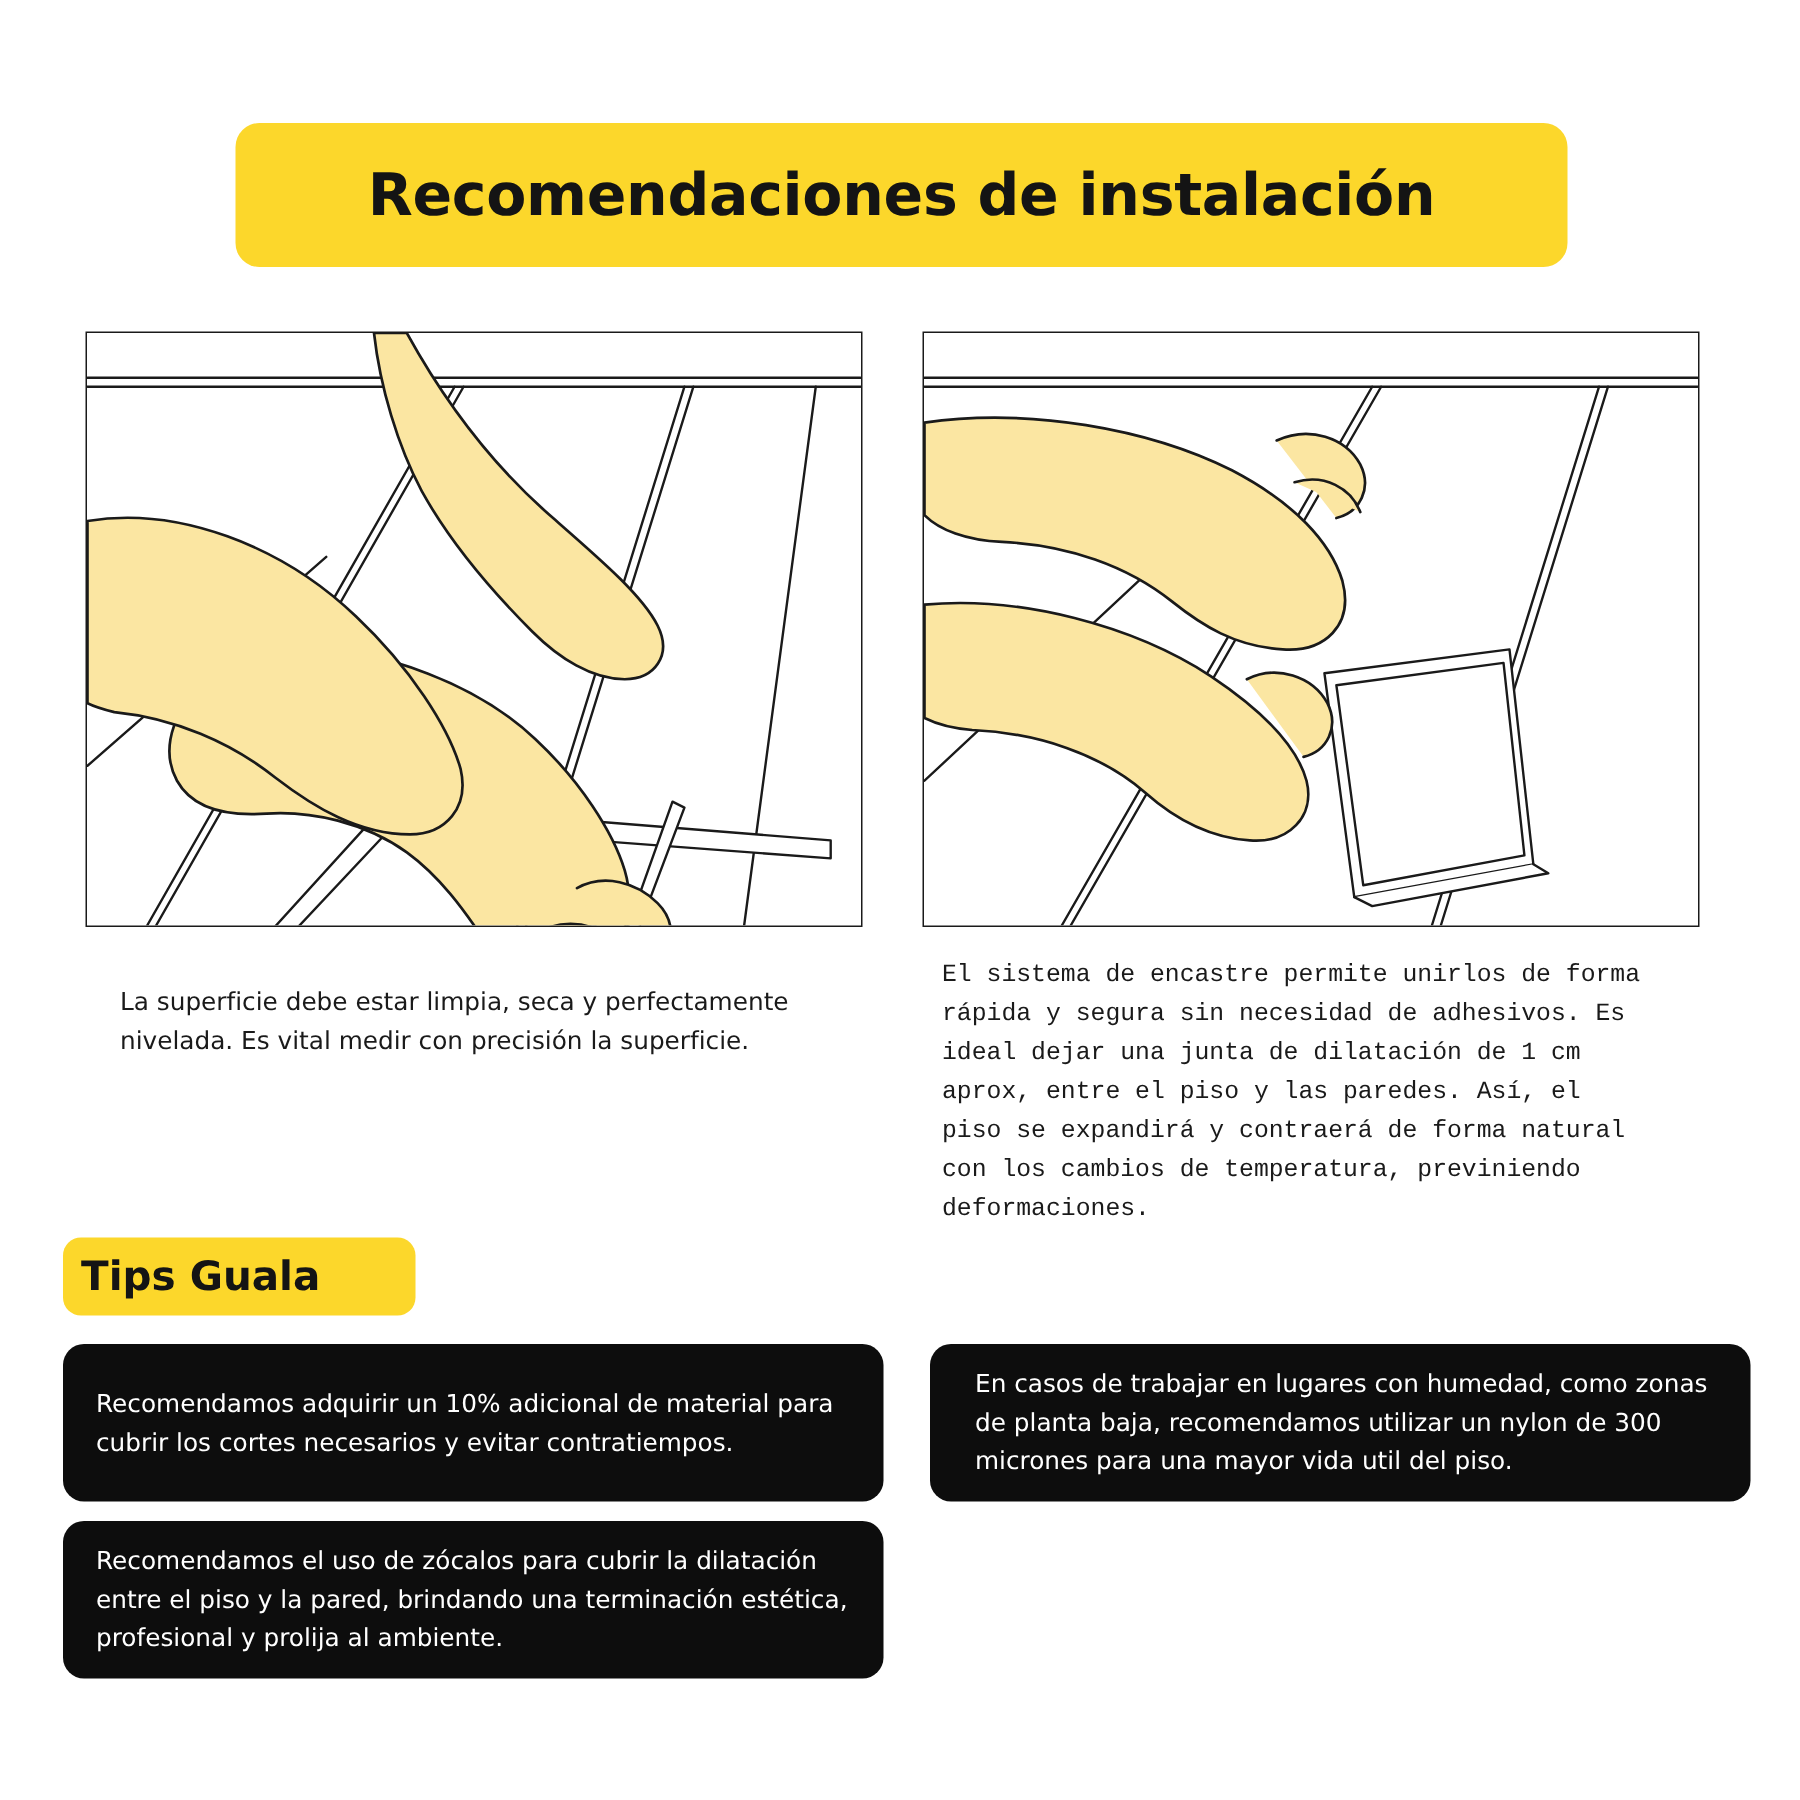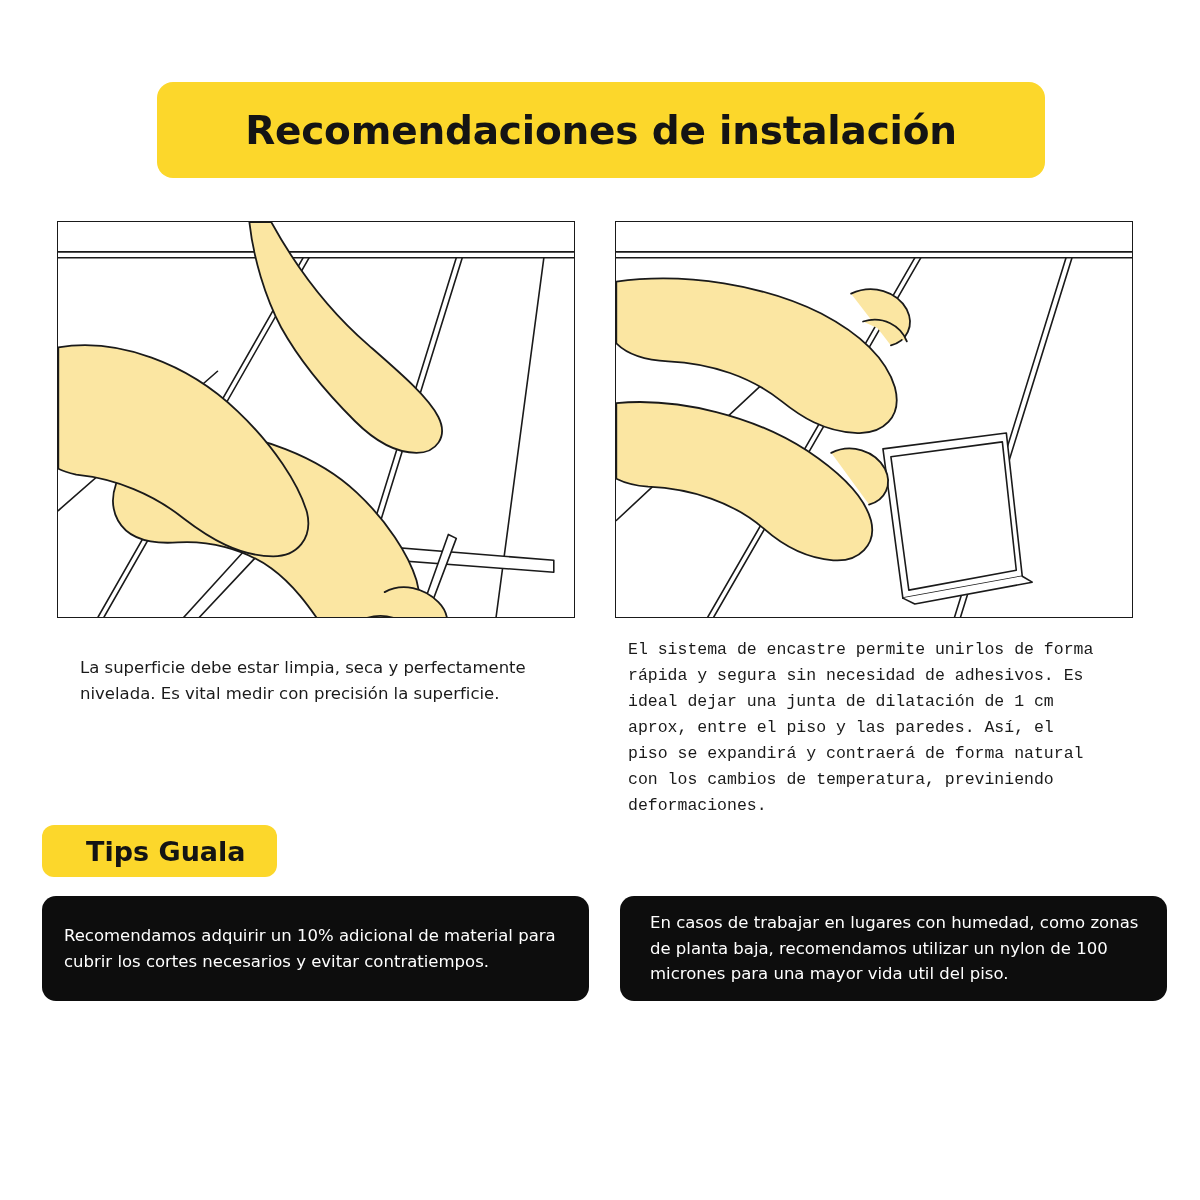--- a/index.html
+++ b/index.html
@@ -88,21 +88,21 @@
   .tips-badge {
     position: absolute;
     left: 42px;
     top: 825px;
     width: 235px;
     height: 52px;
     background: #FCD72B;
     border-radius: 12px;
     display: flex;
     align-items: center;
-    padding-left: 44px;
+    padding-left: 12px;
     box-sizing: border-box;
   }
   .tips-badge-label {
     font-size: 27px;
     font-weight: 700;
     color: #141414;
     line-height: 1;
   }
 
   
@@ -216,17 +216,20 @@
   <div class="caption caption-left">La superficie debe estar limpia, seca y perfectamente nivelada. Es vital medir con precisión la superficie.</div>
   <div class="caption caption-right">El sistema de encastre permite unirlos de forma rápida y segura sin necesidad de adhesivos. Es ideal dejar una junta de dilatación de 1 cm aprox, entre el piso y las paredes. Así, el piso se expandirá y contraerá de forma natural con los cambios de temperatura, previniendo deformaciones.</div>
 
   <div class="tips-badge">
     <span class="tips-badge-label">Tips Guala</span>
   </div>
 
   <div class="tip-card tip-1">
     <div class="tip-text">Recomendamos adquirir un 10% adicional de material para cubrir los cortes necesarios y evitar contratiempos.</div>
   </div>
+  <div class="tip-card tip-2">
+    <div class="tip-text">Recomendamos el uso de zócalos para cubrir la dilatación entre el piso y la pared, brindando una terminación estética, profesional y prolija al ambiente.</div>
+  </div>
   <div class="tip-card tip-3">
-    <div class="tip-text">En casos de trabajar en lugares con humedad, como zonas de planta baja, recomendamos utilizar un nylon de 100 micrones para una mayor vida util del piso.</div>
+    <div class="tip-text">En casos de trabajar en lugares con humedad, como zonas de planta baja, recomendamos utilizar un nylon de 300 micrones para una mayor vida util del piso.</div>
   </div>
 
 </div>
 
 </body></html>

